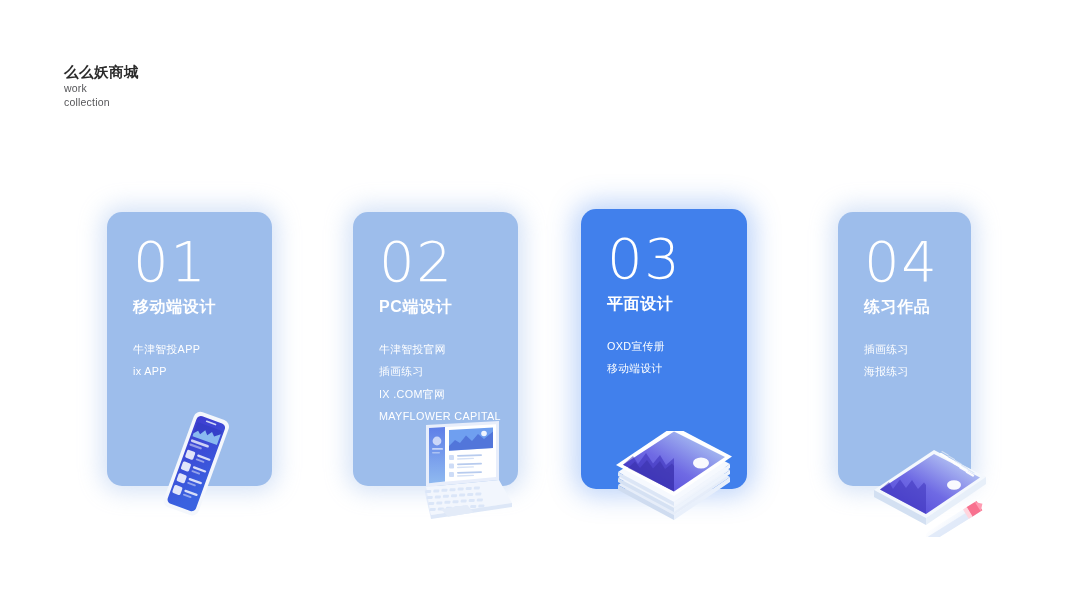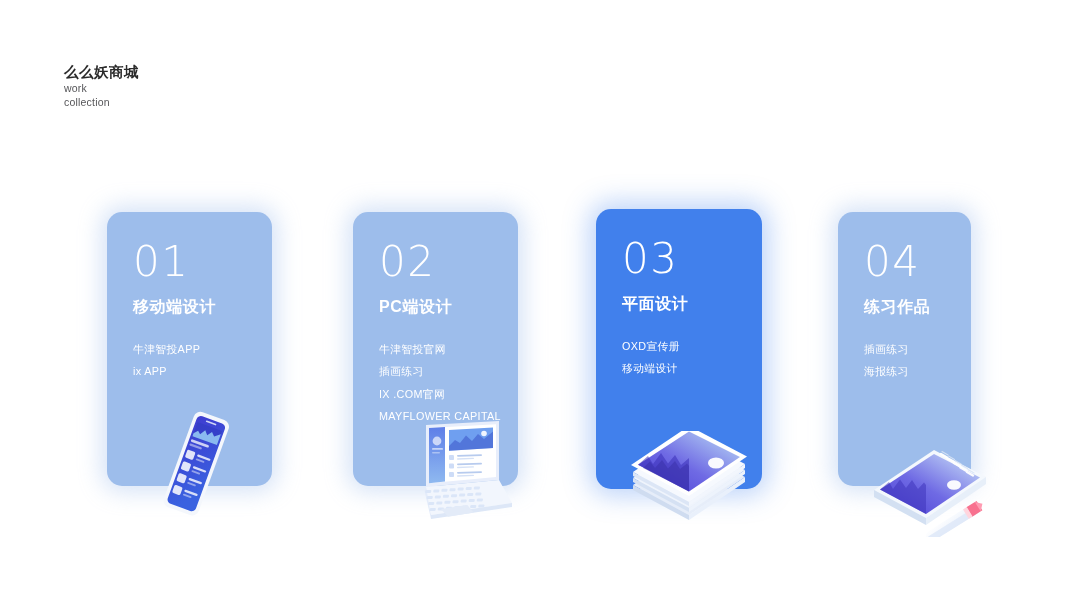--- a/index.html
+++ b/index.html
@@ -62,21 +62,21 @@
     box-shadow: 0 0 26px 7px rgba(65, 128, 236, 0.34);
   }
 
   .card-content {
     position: absolute;
     left: 26px;
     top: 28px;
     right: 18px;
   }
   .card-number {
-    font-size: 42px;
+    font-size: 56px;
     line-height: 44px;
     font-weight: 300;
     color: #ffffff;
     letter-spacing: 1.5px;
     font-family: "DejaVu Sans", "Liberation Sans", sans-serif;
   }
   .card-title {
     margin-top: 12px;
     font-size: 16px;
     font-weight: bold;
@@ -255,21 +255,21 @@
           <rect x="75" y="68.6" width="6" height="3" rx="1" transform="skewX(-10)"></rect>
           <rect x="83" y="68" width="6" height="3" rx="1" transform="skewX(-10)"></rect>
           <rect x="91" y="67.4" width="6" height="3" rx="1" transform="skewX(-10)"></rect>
         </g>
       </g>
 
       <path d="M46 90 L72 86 L79 93.5 L53 97.8 Z" fill="#e3ebf8"></path>
     </svg>
   </div>
 
-  <div class="card active" style="left:596px; top:209px; width:166px; height:280px;">
+  <div class="card active" style="left:581px; top:209px; width:166px; height:280px;">
     <div class="card-bg"></div>
     <div class="card-content">
       <div class="card-number">03</div>
       <div class="card-title">平面设计</div>
       <ul class="card-items">
         <li>OXD宣传册</li>
         <li>移动端设计</li>
       </ul>
     </div>
 

